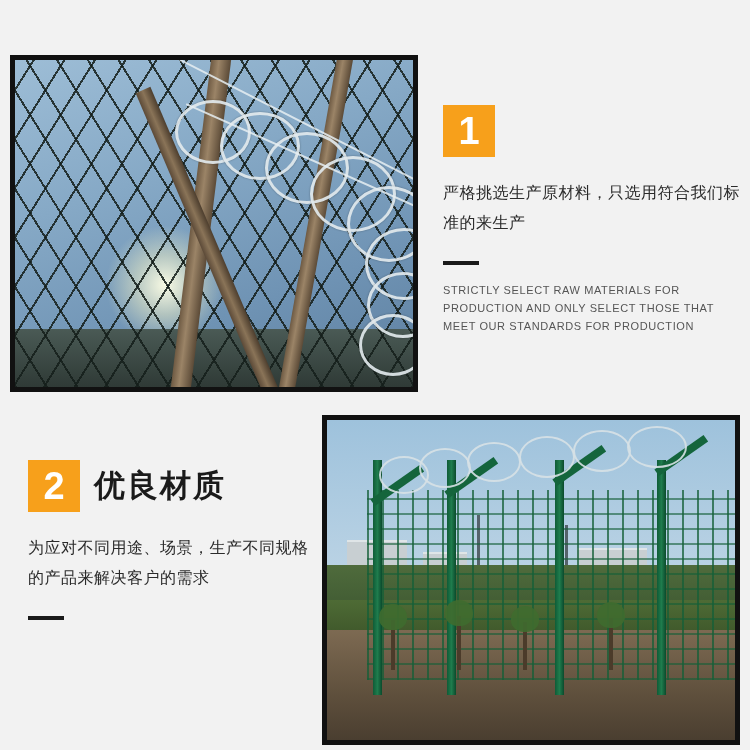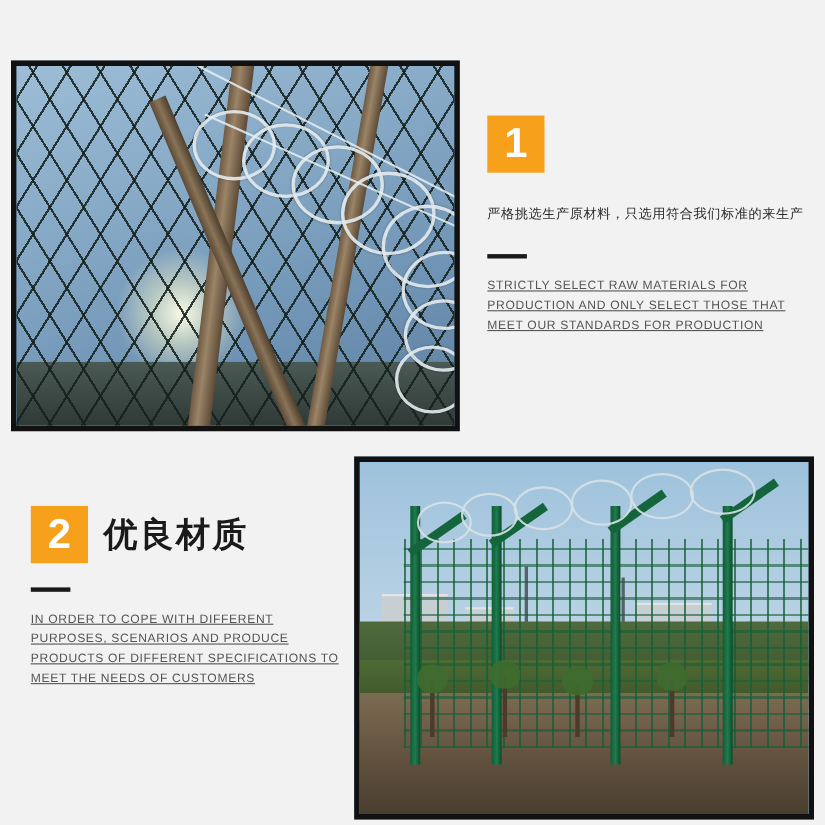--- a/index.html
+++ b/index.html
@@ -81,42 +81,41 @@
   .head-title {
     font-size: 31px;
     font-weight: bold;
     color: #1a1a1a;
     letter-spacing: 2px;
     font-family: "DejaVu Sans", "Liberation Sans", sans-serif;
   }
 
   .cn-desc {
     margin-top: 22px;
-    font-size: 12px;
+    font-size: 16px;
     line-height: 30px;
     color: #2b2b2b;
-    font-family: Liberation Serif, serif;
+    font-family: Liberation Mono, monospace;
     letter-spacing: 0.5px;
   }
 
   .rule {
     margin-top: 22px;
     width: 36px;
     height: 4px;
     background: #1a1a1a;
   }
 
   .en-desc {
     margin-top: 16px;
     font-size: 11px;
     line-height: 18px;
     color: #555555;
     letter-spacing: 0.6px;
     font-family: "Liberation Sans", sans-serif;
-    text-decoration: underline;
   }
 
   
   .photo { position: absolute; inset: 0; }
 
   .sky1 {
     position: absolute; inset: 0;
     background: linear-gradient(160deg, #9dbdd6 0%, #86a9c6 35%, #6f93b4 70%, #5d7f9f 100%);
   }
   .sun-glow {
@@ -285,22 +284,22 @@
     <div class="cn-desc">严格挑选生产原材料，只选用符合我们标准的来生产</div>
     <div class="rule"></div>
     <div class="en-desc">STRICTLY SELECT RAW MATERIALS FOR PRODUCTION AND ONLY SELECT THOSE THAT MEET OUR STANDARDS FOR PRODUCTION</div>
   </div>
 
   <div class="block2-text">
     <div class="head-row">
       <div class="num-badge">2</div>
       <div class="head-title">优良材质</div>
     </div>
+    <div class="cn-desc">为应对不同用途、场景，生产不同规格的产品来解决客户的需求</div>
     <div class="rule"></div>
-    <div class="en-desc">IN ORDER TO COPE WITH DIFFERENT PURPOSES, SCENARIOS AND PRODUCE PRODUCTS OF DIFFERENT SPECIFICATIONS TO MEET THE NEEDS OF CUSTOMERS</div>
   </div>
 
   <div class="block2-image">
     <div class="photo">
       <div class="sky2"></div>
 
       <div class="bld" style="left:20px;top:120px;width:60px;height:40px;"></div>
       <div class="bld" style="left:96px;top:132px;width:44px;height:30px;"></div>
       <div class="bld" style="left:250px;top:128px;width:70px;height:34px;"></div>
 

